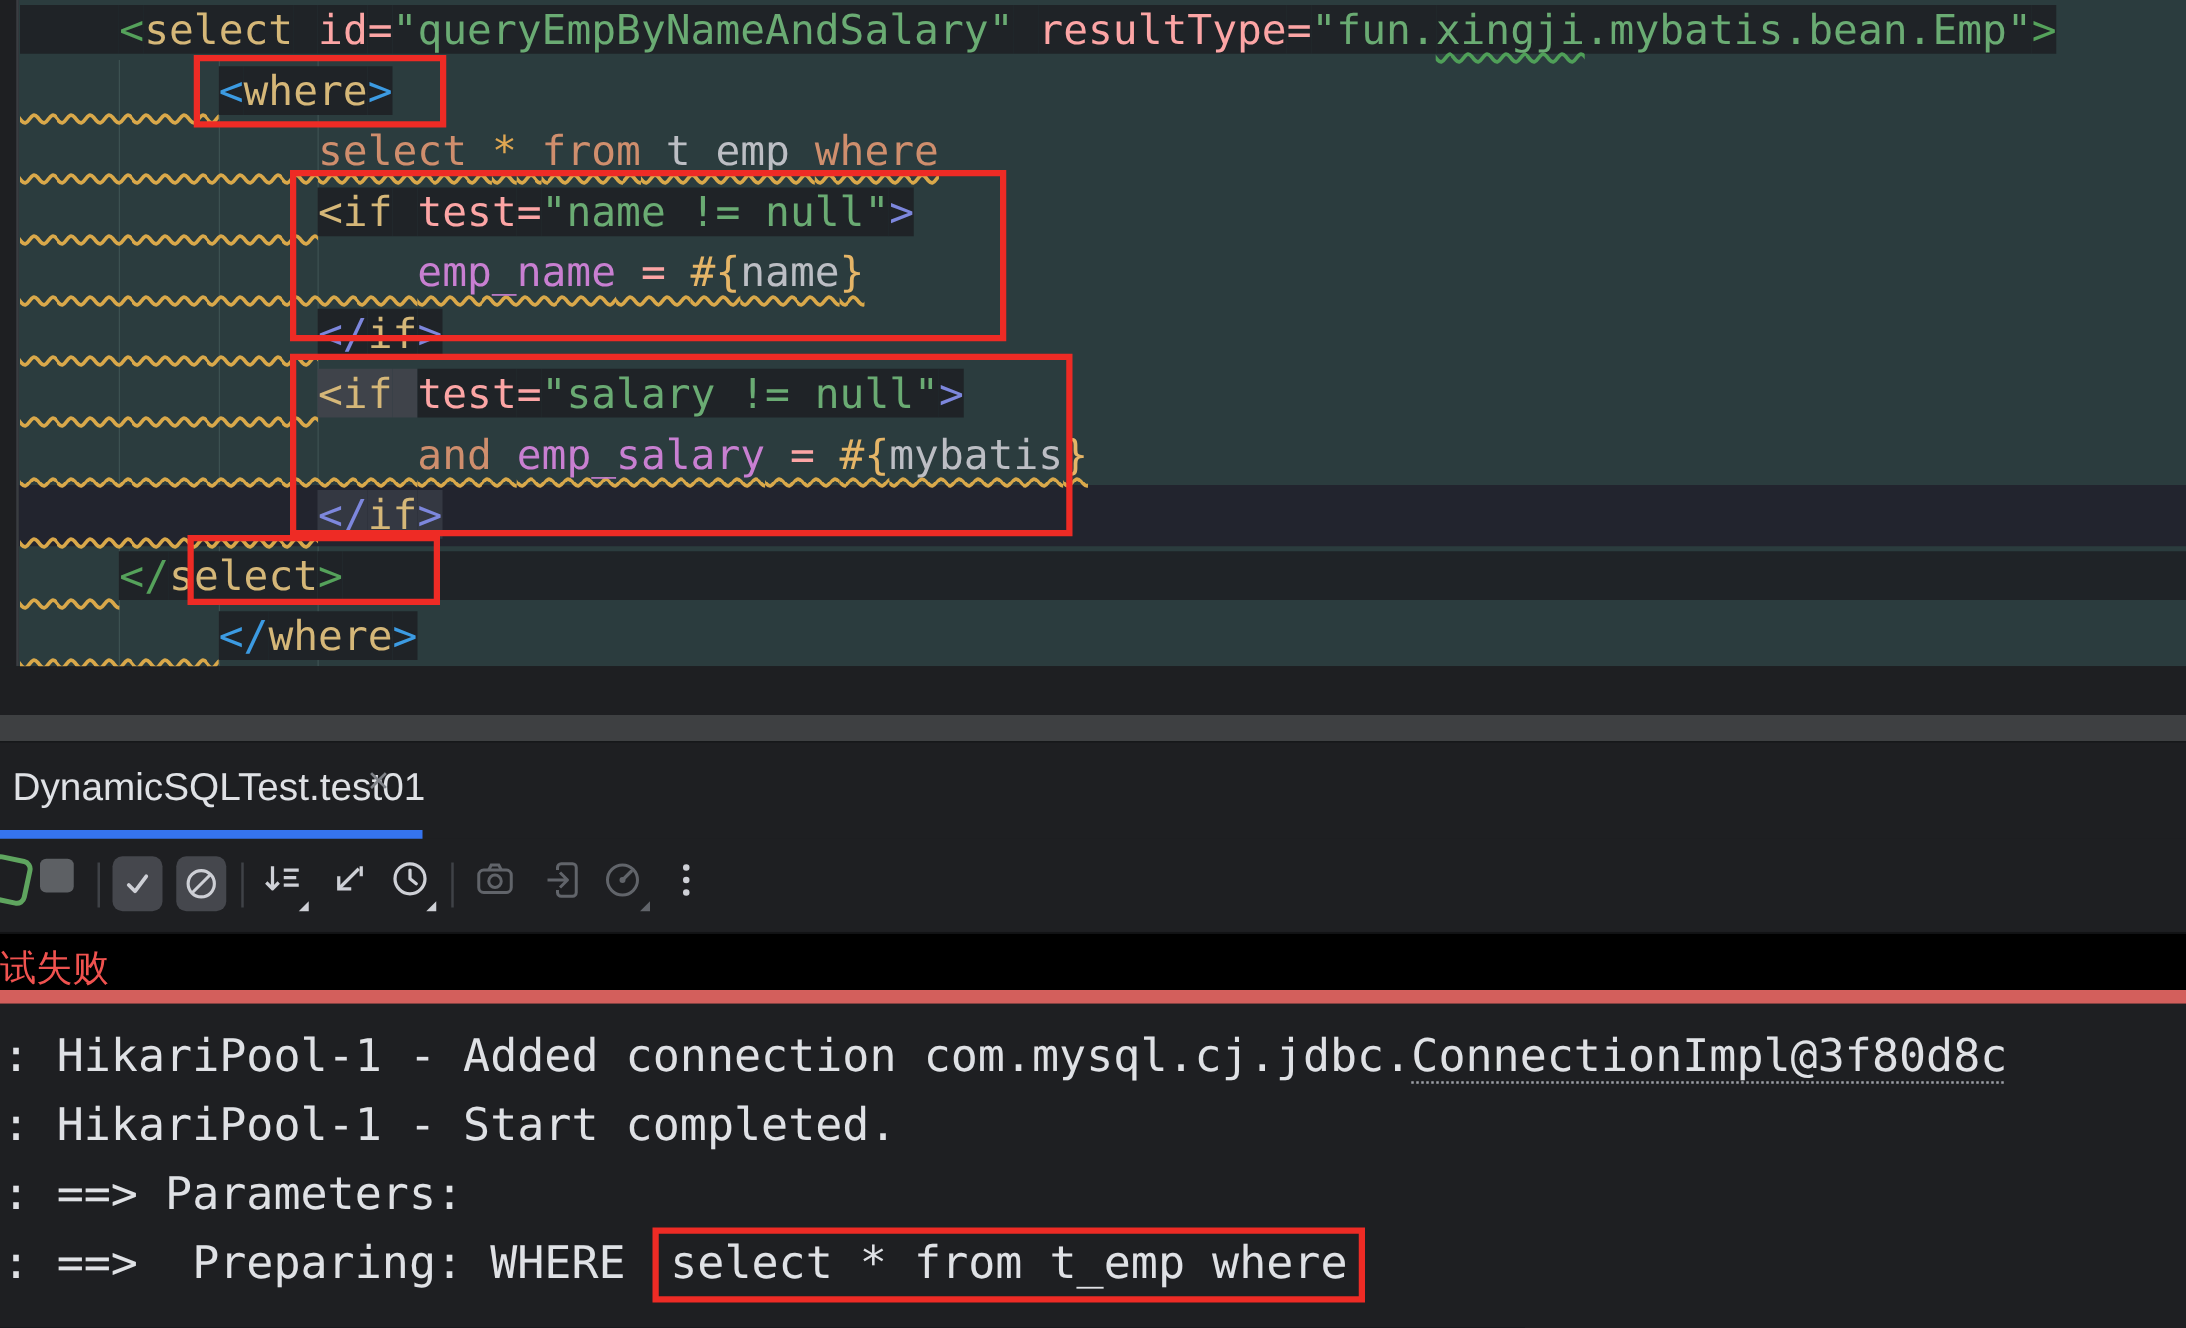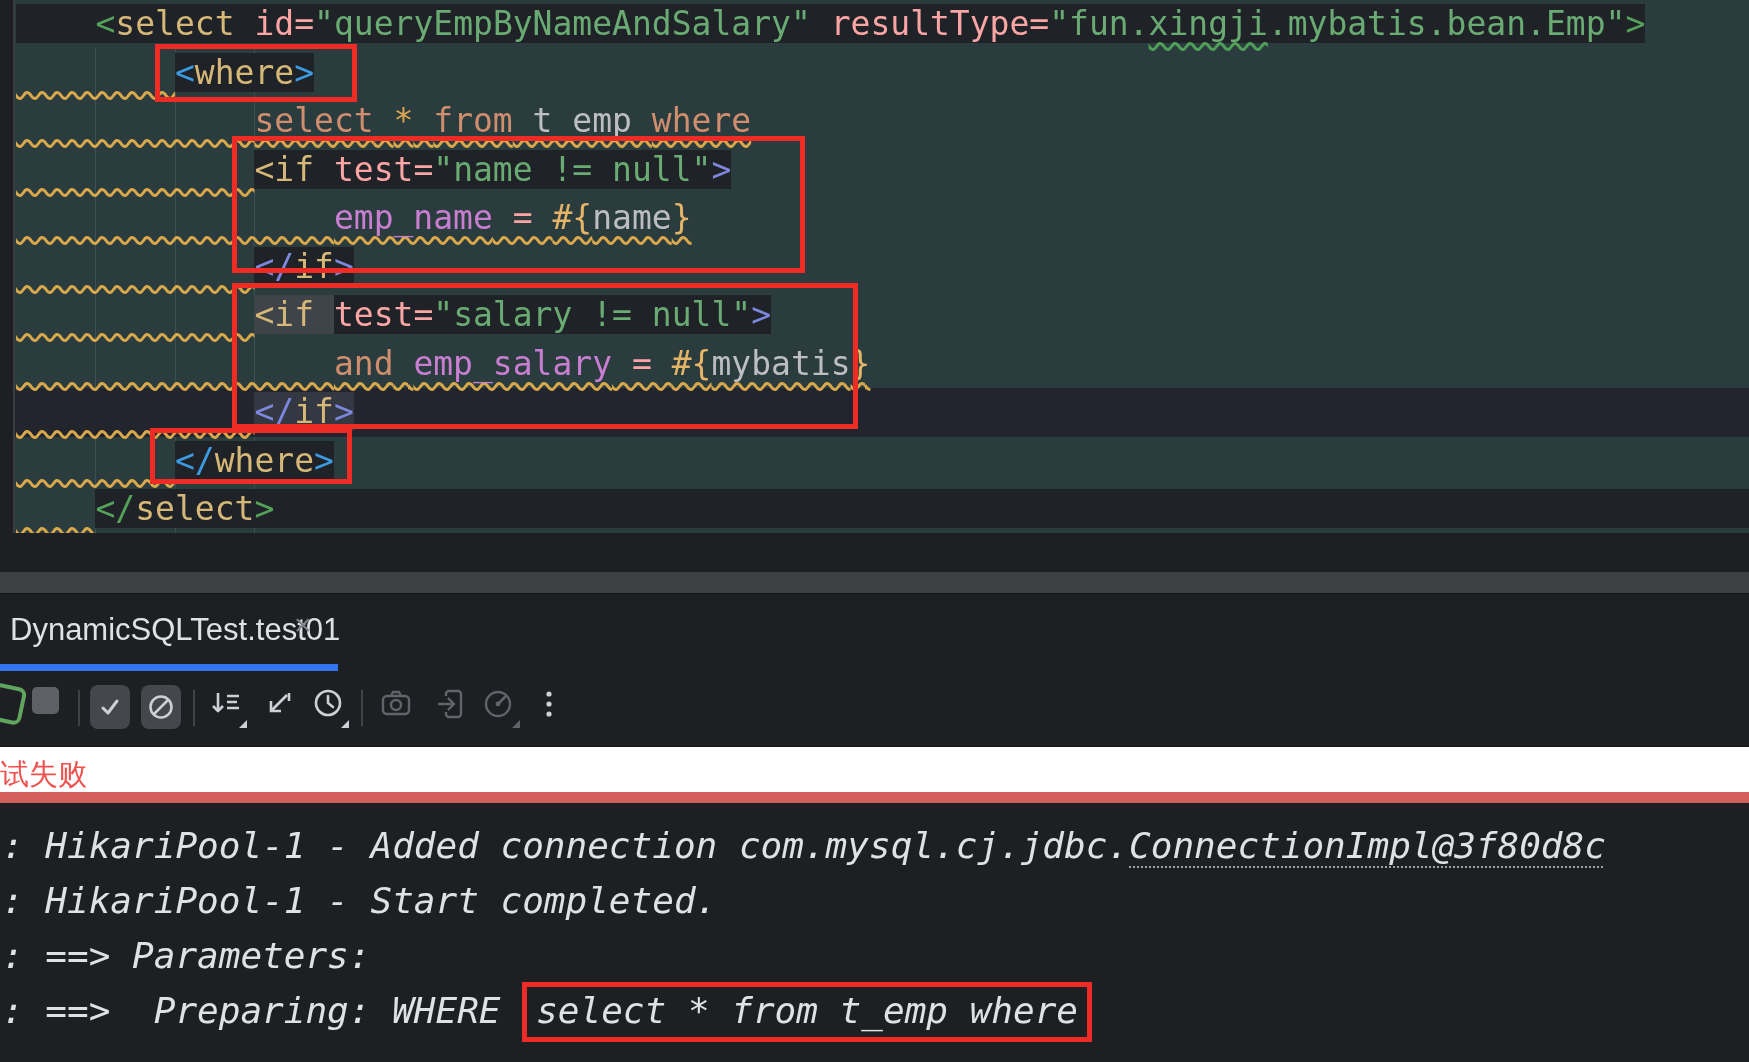--- a/index.html
+++ b/index.html
@@ -38,27 +38,27 @@
   .ticon{position:absolute;top:16px;}
   .toggle{position:absolute;top:14px;width:40px;height:44px;background:#45474d;border-radius:8px;}
   .toggle svg{margin:9px 7px;}
   .corner{position:absolute;right:-4px;bottom:-3px;width:0;height:0;
           border-left:8px solid transparent;border-bottom:8px solid #ced0d6;}
   .corner.dim{border-bottom-color:#61646a;}
   #stop-btn{position:absolute;left:32px;top:16px;width:27px;height:27px;background:#5d6064;border-radius:5px;}
   #rerun-sliver{position:absolute;left:-10px;top:14px;width:26px;height:30px;border:4px solid #5fa55f;border-radius:8px;transform:rotate(12deg);}
 
   
-  #statusrow{position:absolute;left:0;top:746px;width:1749px;height:46px;background:#ffffff;border-top:1px solid #17181b;}
+  #statusrow{position:absolute;left:0;top:746px;width:1749px;height:46px;background:#000000;border-top:1px solid #17181b;}
   #status-fail{position:absolute;left:0px;top:8px;font-size:29px;color:#ef524f;}
   #status-summary{position:absolute;left:94px;top:8px;font-size:29px;color:#8a8d94;margin-top:44px;}
   #progressbar{position:absolute;left:0;top:792px;width:1749px;height:11px;background:#d35f5c;}
 
   
-  #console{position:absolute;left:0;top:803px;width:1749px;height:259px;background:#1e1f22;overflow:hidden;font-style:italic;}
+  #console{position:absolute;left:0;top:803px;width:1749px;height:259px;background:#1e1f22;overflow:hidden;}
   #console-lines{position:absolute;left:2px;top:15px;}
   .cline{white-space:pre;height:55px;line-height:55px;
          font-family:"DejaVu Sans Mono","Liberation Mono",monospace;font-size:36px;color:#dfe1e5;}
   .dot{text-decoration:underline dotted #9da0a6 2px;text-underline-offset:8px;text-decoration-skip-ink:none;}
   .rbx{border:5px solid #ee2b25;padding:3px 9px 6px 9px;}
 </style>
 </head>
 <body>
 
 <div id="screen">
@@ -70,22 +70,22 @@
     <div id="editor-lines">
         <div class="eline "><span class="tk chip">    </span><span class="tk g chip">&lt;</span><span class="tk tag chip">select</span><span class="tk chip"> </span><span class="tk at chip">id</span><span class="tk at chip">=</span><span class="tk s chip">"queryEmpByNameAndSalary"</span><span class="tk chip"> </span><span class="tk at chip">resultType</span><span class="tk at chip">=</span><span class="tk s chip">"fun.</span><span class="tk s chip sqg">xingji</span><span class="tk s chip">.mybatis.bean.Emp"</span><span class="tk g chip">&gt;</span></div>
         <div class="eline "><span class="tk sqy">        </span><span class="tk bb chip">&lt;</span><span class="tk tag chip">where</span><span class="tk bb chip">&gt;</span></div>
         <div class="eline "><span class="tk sqy">            </span><span class="tk k sqy">select</span><span class="tk sqy"> </span><span class="tk st sqy">*</span><span class="tk sqy"> </span><span class="tk k sqy">from</span><span class="tk id sqy"> t_emp </span><span class="tk k sqy">where</span></div>
         <div class="eline "><span class="tk sqy">            </span><span class="tk tag chip">&lt;if</span><span class="tk chip"> </span><span class="tk at chip">test</span><span class="tk at chip">=</span><span class="tk s chip">"name != null"</span><span class="tk pb chip">&gt;</span></div>
         <div class="eline "><span class="tk sqy">                </span><span class="tk col sqy">emp_name</span><span class="tk at sqy"> = </span><span class="tk br sqy">#{</span><span class="tk id sqy">name</span><span class="tk br sqy">}</span></div>
         <div class="eline "><span class="tk sqy">            </span><span class="tk pb chip">&lt;/</span><span class="tk tag chip">if</span><span class="tk pb chip">&gt;</span></div>
         <div class="eline "><span class="tk sqy">            </span><span class="tk tag chiph">&lt;if</span><span class="tk chiph"> </span><span class="tk at chip">test</span><span class="tk at chip">=</span><span class="tk s chip">"salary != null"</span><span class="tk pb chip">&gt;</span></div>
         <div class="eline "><span class="tk sqy">                </span><span class="tk k sqy">and</span><span class="tk sqy"> </span><span class="tk col sqy">emp_salary</span><span class="tk at sqy"> = </span><span class="tk br sqy">#{</span><span class="tk id sqy">mybatis</span><span class="tk br sqy">}</span></div>
         <div class="eline caret"><span class="tk sqy">            </span><span class="tk pb chipm">&lt;/</span><span class="tk tag chipm">if</span><span class="tk pb chipm">&gt;</span></div>
+        <div class="eline "><span class="tk sqy">    </span><span class="tk g chip">&lt;/</span><span class="tk tag chip">select</span><span class="tk g chip">&gt;</span><span class="tk chip">                                                                                </span></div>
         <div class="eline "><span class="tk sqy">        </span><span class="tk bb chip">&lt;/</span><span class="tk tag chip">where</span><span class="tk bb chip">&gt;</span></div>
-        <div class="eline "><span class="tk sqy">    </span><span class="tk g chip">&lt;/</span><span class="tk tag chip">select</span><span class="tk g chip">&gt;</span><span class="tk chip">                                                                                </span></div>
       </div>
     <div id="gutter"></div>
     <div class="annobox" style="left:155px;top:44px;width:192px;height:48px;"></div>
     <div class="annobox" style="left:232px;top:136px;width:563px;height:127px;"></div>
     <div class="annobox" style="left:232px;top:283px;width:616px;height:136px;"></div>
     <div class="annobox" style="left:150px;top:428px;width:192px;height:46px;"></div>
   </div>
   <div id="edit-bottom"></div>
   <div id="gray-band"></div>
 

